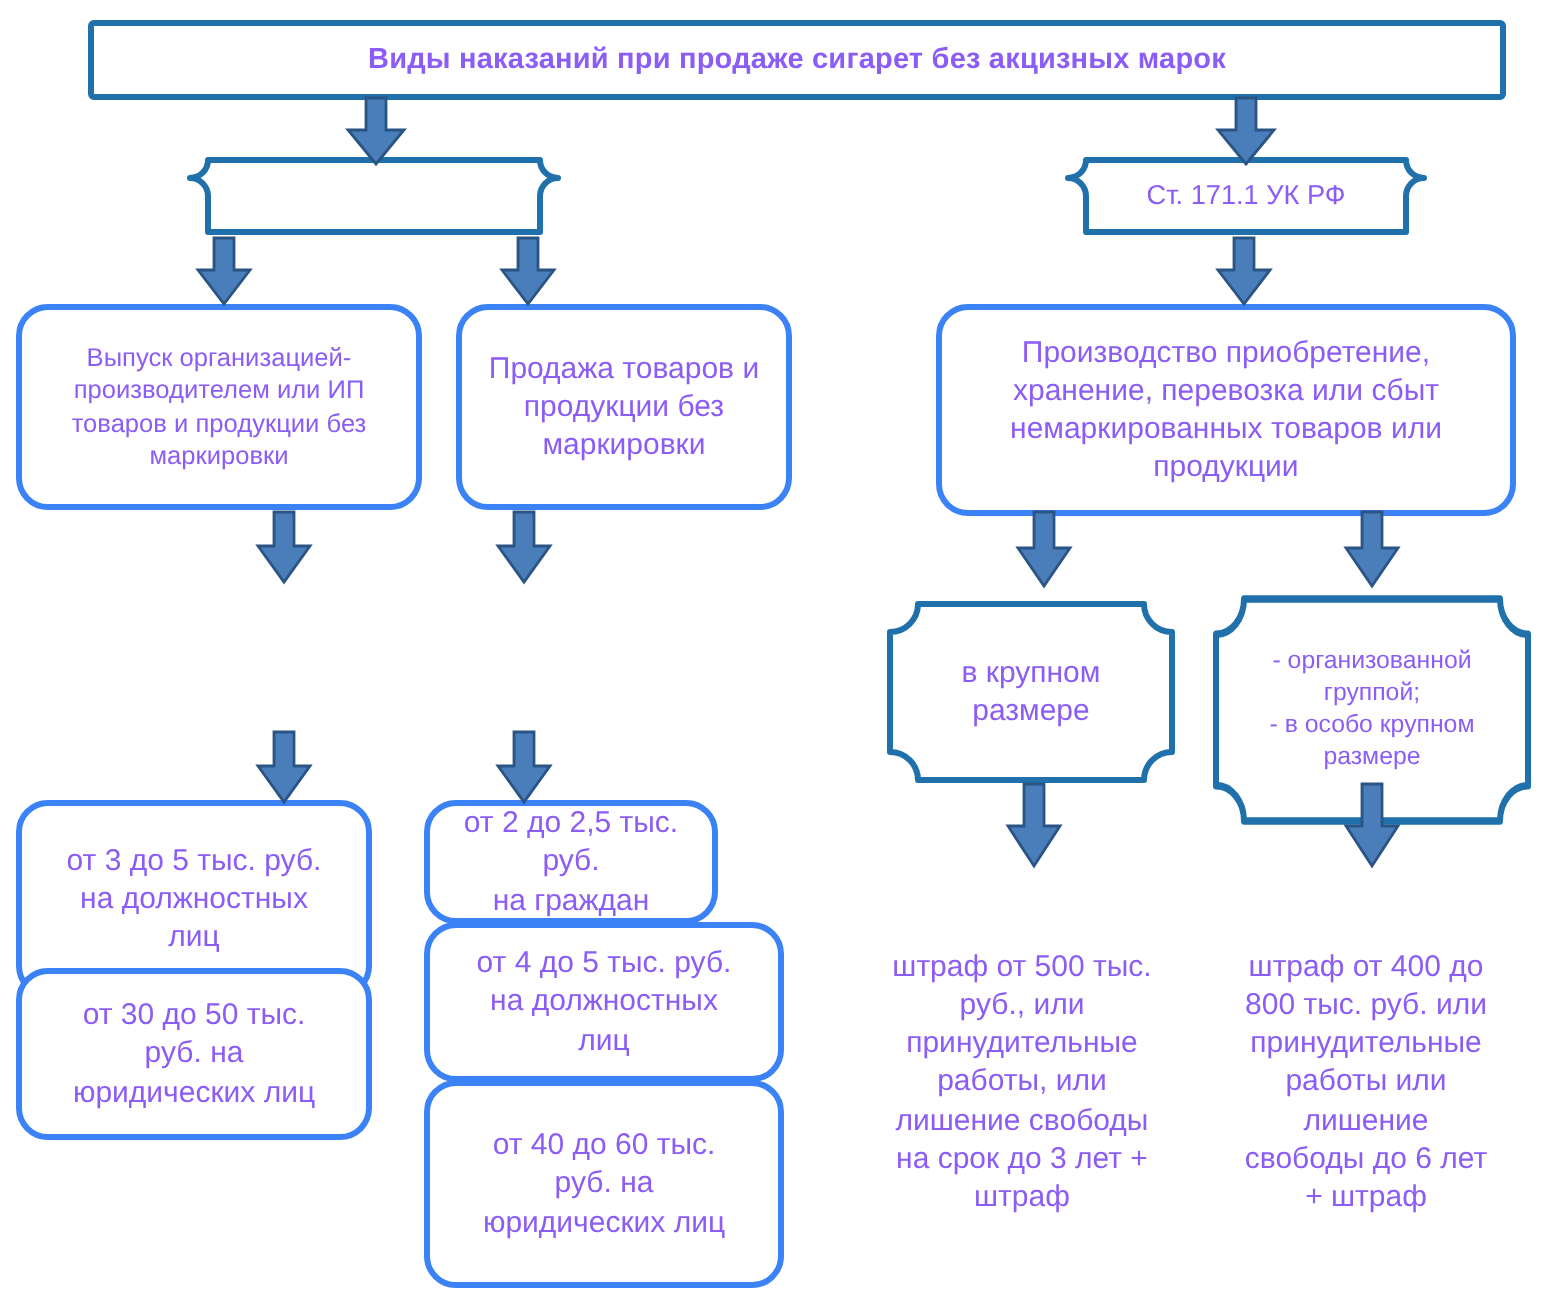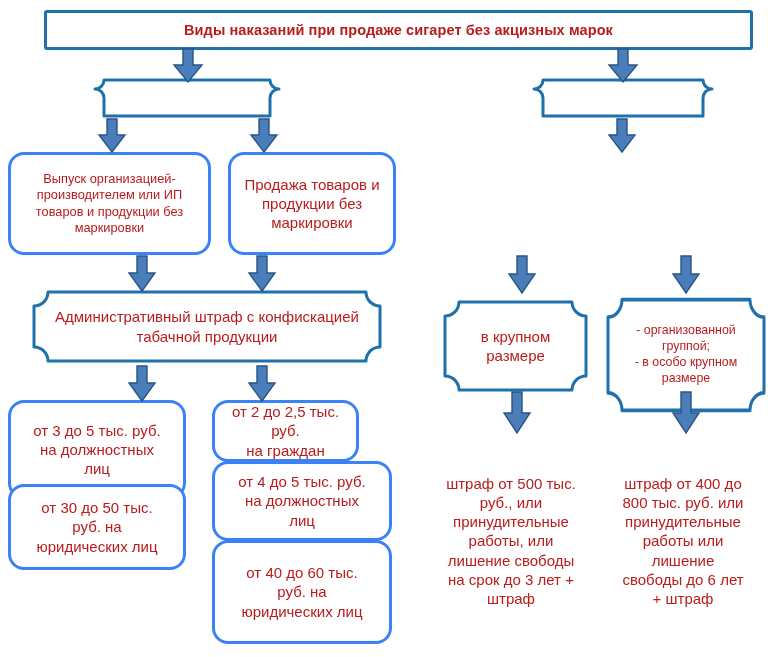--- a/index.html
+++ b/index.html
@@ -22,21 +22,21 @@
 
   
   .node {
     position: absolute;
     box-sizing: border-box;
     display: flex;
     align-items: center;
     justify-content: center;
     text-align: center;
     background: #ffffff;
-    color: #b91c1c;
+    color: #8b5cf6;
     line-height: 1.28;
     padding: 2px 8px;
     white-space: pre-line;
   }
 
   
   .rounded {
     border: 3px solid #3b82f6;
     border-radius: 16px;
   }
@@ -110,20 +110,21 @@
   <div class="node shaped t135" style="left:94px; top:78px; width:186px; height:40px;">
     <svg viewBox="0 0 186 40" preserveAspectRatio="none">
       <path d="M10,2 H176 a9,9 0 0 0 9,9 a9,9 0 0 0 -9,9 v18 H10 V20 a9,9 0 0 0 -9,-9 a9,9 0 0 0 9,-9 Z" fill="#ffffff" stroke="#1f70ab" stroke-width="3" stroke-linejoin="round"></path>
     </svg>
   </div>
 
   <div class="node shaped t135" style="left:533px; top:78px; width:180px; height:40px;">
     <svg viewBox="0 0 180 40" preserveAspectRatio="none">
       <path d="M10,2 H170 a9,9 0 0 0 9,9 a9,9 0 0 0 -9,9 v18 H10 V20 a9,9 0 0 0 -9,-9 a9,9 0 0 0 9,-9 Z" fill="#ffffff" stroke="#1f70ab" stroke-width="3" stroke-linejoin="round"></path>
     </svg>
+    <span class="txt">Ст. 171.1 УК РФ</span>
   </div>
 
   <div class="arrow" style="left:98px; top:119px; width:28px; height:34px;">
     <svg viewBox="0 0 28 34">
         <polygon points="9,0 19,0 19,16 27,16 14,33 1,16 9,16" fill="#4a7ebb" stroke="#2a5484" stroke-width="1.4"></polygon>
       </svg>
   </div>
   <div class="arrow" style="left:250px; top:119px; width:28px; height:34px;">
     <svg viewBox="0 0 28 34">
         <polygon points="9,0 19,0 19,16 27,16 14,33 1,16 9,16" fill="#4a7ebb" stroke="#2a5484" stroke-width="1.4"></polygon>
@@ -142,20 +143,26 @@
 товаров и продукции без
 маркировки</span>
   </div>
 
   <div class="node rounded t13" style="left:228px; top:152px; width:168px; height:103px;">
     <span>Продажа товаров и
 продукции без
 маркировки</span>
   </div>
 
+  <div class="node rounded t13" style="left:468px; top:152px; width:290px; height:106px;">
+    <span>Производство приобретение,
+хранение, перевозка или сбыт
+немаркированных товаров или
+продукции</span>
+  </div>
 
   <div class="arrow" style="left:128px; top:256px; width:28px; height:36px;">
     <svg viewBox="0 0 28 36">
         <polygon points="9,0 19,0 19,17 27,17 14,35 1,17 9,17" fill="#4a7ebb" stroke="#2a5484" stroke-width="1.4"></polygon>
       </svg>
   </div>
   <div class="arrow" style="left:248px; top:256px; width:28px; height:36px;">
     <svg viewBox="0 0 28 36">
         <polygon points="9,0 19,0 19,17 27,17 14,35 1,17 9,17" fill="#4a7ebb" stroke="#2a5484" stroke-width="1.4"></polygon>
       </svg>
@@ -165,27 +172,20 @@
     <svg viewBox="0 0 28 38">
         <polygon points="9,0 19,0 19,18 27,18 14,37 1,18 9,18" fill="#4a7ebb" stroke="#2a5484" stroke-width="1.4"></polygon>
       </svg>
   </div>
   <div class="arrow" style="left:672px; top:256px; width:28px; height:38px;">
     <svg viewBox="0 0 28 38">
         <polygon points="9,0 19,0 19,18 27,18 14,37 1,18 9,18" fill="#4a7ebb" stroke="#2a5484" stroke-width="1.4"></polygon>
       </svg>
   </div>
 
-  <div class="node shaped t13" style="left:32px; top:290px; width:350px; height:73px;">
-    <svg viewBox="0 0 350 73" preserveAspectRatio="none">
-      <path d="M16,2 H334 a14,14 0 0 0 14,14 v41 a14,14 0 0 0 -14,14 H16 a14,14 0 0 0 -14,-14 V16 a14,14 0 0 0 14,-14 Z" fill="#ffffff" stroke="#1f70ab" stroke-width="3" stroke-linejoin="round"></path>
-    </svg>
-    <span class="txt">Административный штраф с конфискацией
-табачной продукции</span>
-  </div>
 
   <div class="node shaped t13" style="left:443px; top:300px; width:145px; height:92px;">
     <svg viewBox="0 0 145 92" preserveAspectRatio="none">
       <path d="M16,2 H129 a14,14 0 0 0 14,14 v60 a14,14 0 0 0 -14,14 H16 a14,14 0 0 0 -14,-14 V16 a14,14 0 0 0 14,-14 Z" fill="#ffffff" stroke="#1f70ab" stroke-width="3" stroke-linejoin="round"></path>
     </svg>
     <span class="txt">в крупном
 размере</span>
   </div>
 
   <div class="node shaped t12" style="left:606px; top:297px; width:160px; height:116px;border-radius:28px;">

